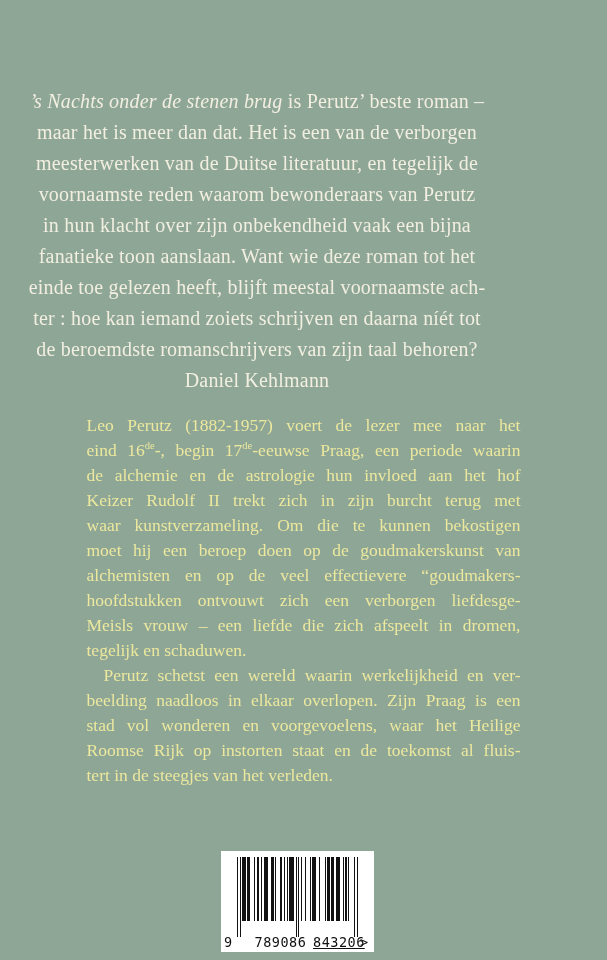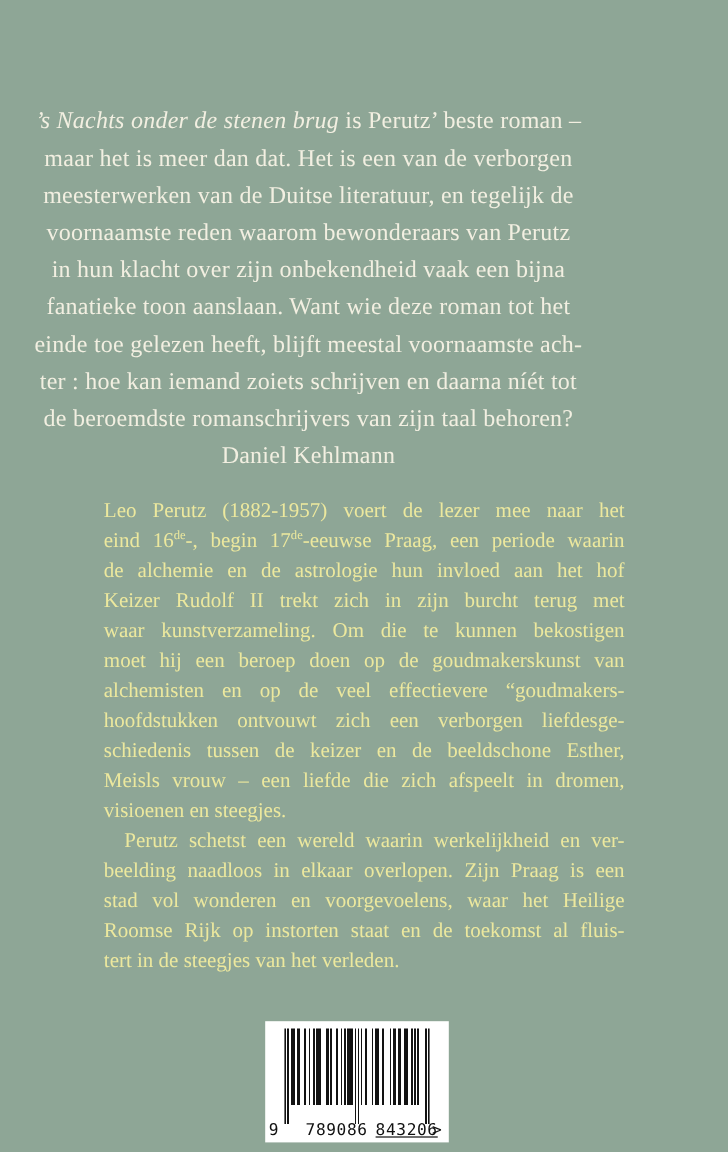--- a/index.html
+++ b/index.html
@@ -64,23 +64,22 @@
 
   <div class="blurb">
     <div class="bline">Leo Perutz (1882-1957) voert de lezer mee naar het</div>
     <div class="bline"><span>eind 16</span><sup>de</sup><span>-, begin 17</span><sup>de</sup><span>-eeuwse Praag, een periode waarin</span></div>
     <div class="bline">de alchemie en de astrologie hun invloed aan het hof</div>
     <div class="bline">Keizer Rudolf II trekt zich in zijn burcht terug met</div>
     <div class="bline">waar kunstverzameling. Om die te kunnen bekostigen</div>
     <div class="bline">moet hij een beroep doen op de goudmakerskunst van</div>
     <div class="bline">alchemisten en op de veel effectievere “goudmakers-</div>
     <div class="bline">hoofdstukken ontvouwt zich een verborgen liefdesge-</div>
-    <div class="bline">schiedenis tussen de keizer en de beeldschone Esther,</div>
     <div class="bline">Meisls vrouw – een liefde die zich afspeelt in dromen,</div>
-    <div class="bline endline">visioenen en steegjes.</div>
+    <div class="bline endline">tegelijk en schaduwen.</div>
     <div class="bline indent">Perutz schetst een wereld waarin werkelijkheid en ver-</div>
     <div class="bline">beelding naadloos in elkaar overlopen. Zijn Praag is een</div>
     <div class="bline">stad vol wonderen en voorgevoelens, waar het Heilige</div>
     <div class="bline">Roomse Rijk op instorten staat en de toekomst al fluis-</div>
     <div class="bline endline">tert in de steegjes van het verleden.</div>
   </div>
 
   <div class="barcode">
     <svg id="bc-svg" class="bc-svg" xmlns="http://www.w3.org/2000/svg" viewBox="0 0 95 80" preserveAspectRatio="none" shape-rendering="crispEdges">
         <rect x="0" y="0" width="1" height="80" fill="#121212"></rect>

